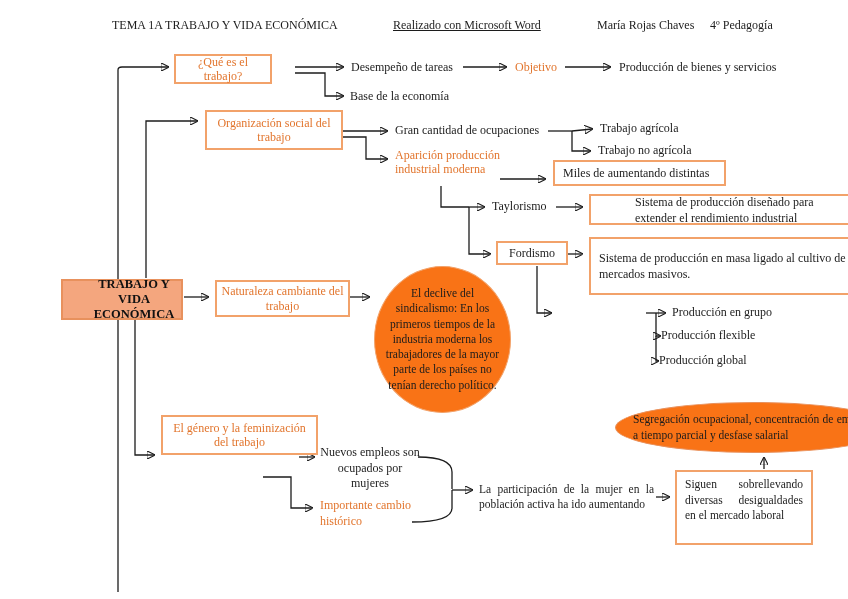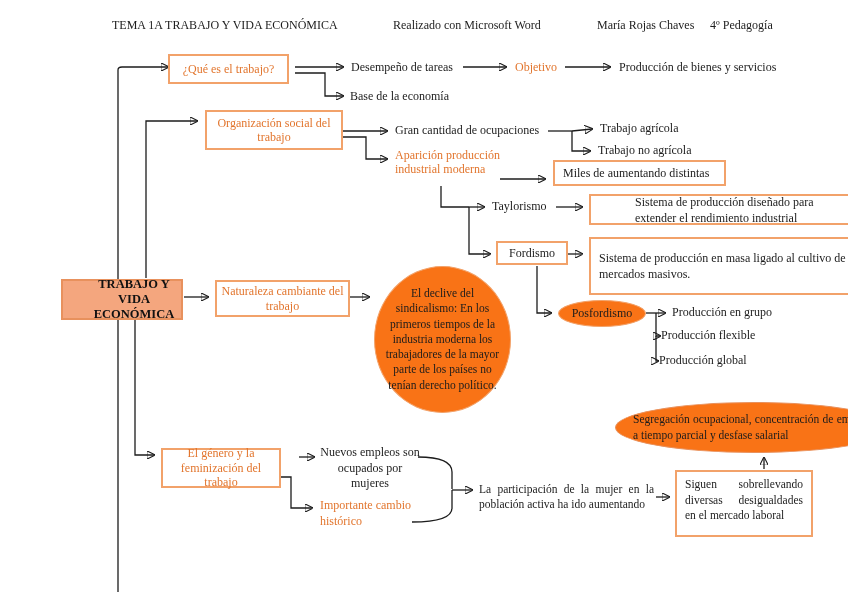--- a/index.html
+++ b/index.html
@@ -71,56 +71,53 @@
     <path d="M251,457 L266,457" marker-end="url(#arr)"></path>
     <path d="M215,477 L243,477 L243,508 L264,508" marker-end="url(#arr)"></path>
     <path d="M370,457 Q404,457 404,472 L404,489"></path>
     <path d="M364,522 Q404,522 404,508 L404,490"></path>
     <path d="M404,490 L424,490" marker-end="url(#arr)"></path>
     <path d="M608,497 L621,497" marker-end="url(#arr)"></path>
     <path d="M716,469 L716,458" marker-end="url(#arr)"></path>
   </svg>
 
   <div class="t" style="left:64px;top:19px;">TEMA 1A TRABAJO Y VIDA ECONÓMICA</div>
-  <div class="t" style="left:345px;top:19px;">Realizado con Microsoft Word</div>
+  <div class="t" style="left:345px;top:19px;text-decoration:underline;">Realizado con Microsoft Word</div>
   <div class="t" style="left:549px;top:19px;">María Rojas Chaves</div>
   <div class="t" style="left:662px;top:19px;">4º Pedagogía</div>
 
   <div class="root" style="left:13px;top:279px;width:122px;height:41px;padding-left:28px;">TRABAJO Y VIDA ECONÓMICA</div>
 
-  <div class="obox" style="left:120px;top:54px;width:121px;height:30px;">¿Qué es el trabajo?</div>
+  <div class="obox" style="left:126px;top:54px;width:98px;height:30px;">¿Qué es el trabajo?</div>
   <div class="t" style="left:303px;top:61px;">Desempeño de tareas</div>
   <div class="t otext" style="left:467px;top:61px;">Objetivo</div>
   <div class="t" style="left:571px;top:61px;">Producción de bienes y servicios</div>
   <div class="t" style="left:302px;top:90px;">Base de la economía</div>
 
   <div class="obox" style="left:157px;top:110px;width:138px;height:40px;">Organización social del trabajo</div>
   <div class="t" style="left:347px;top:124px;">Gran cantidad de ocupaciones</div>
   <div class="t" style="left:552px;top:122px;">Trabajo agrícola</div>
   <div class="t" style="left:550px;top:144px;">Trabajo no agrícola</div>
   <div class="t multi otext" style="left:347px;top:149px;width:115px;">Aparición producción industrial moderna</div>
   <div class="bbox" style="left:505px;top:160px;width:173px;height:26px;">Miles de aumentando distintas</div>
   <div class="t" style="left:444px;top:200px;">Taylorismo</div>
   <div class="bbox" style="left:541px;top:194px;width:304px;height:31px;padding-right:36px;padding-left:44px;">Sistema de producción diseñado para extender el rendimiento industrial</div>
   <div class="bbox" style="left:448px;top:241px;width:72px;height:24px;justify-content:center;text-align:center;padding:2px;">Fordismo</div>
   <div class="bbox" style="left:541px;top:237px;width:304px;height:58px;padding-right:32px;">Sistema de producción en masa ligado al cultivo de mercados masivos.</div>
-  <div class="ellipse" style="left:510px;top:300px;width:88px;height:27px;">
-    <span class="inner" style="font-size:12px;">Posfordismo</span>
-  </div>
   <div class="t" style="left:624px;top:306px;">Producción en grupo</div>
   <div class="t" style="left:613px;top:329px;">Producción flexible</div>
   <div class="t" style="left:611px;top:354px;">Producción global</div>
 
   <div class="obox" style="left:167px;top:280px;width:135px;height:37px;">Naturaleza cambiante del trabajo</div>
   <div class="ellipse" style="left:326px;top:266px;width:137px;height:147px;">
     <span class="inner" style="width:122px;">El declive del sindicalismo: En los primeros tiempos de la industria moderna los trabajadores de la mayor parte de los países no tenían derecho político.</span>
   </div>
 
-  <div class="obox" style="left:113px;top:448px;width:120px;height:40px;">El género y la feminización del trabajo</div>
+  <div class="obox" style="left:113px;top:415px;width:157px;height:40px;">El género y la feminización del trabajo</div>
   <div class="t multi" style="left:272px;top:445px;width:100px;text-align:center;line-height:15.5px;">Nuevos empleos son ocupados por mujeres</div>
   <div class="t multi otext" style="left:272px;top:498px;width:92px;line-height:15.5px;">Importante cambio histórico</div>
   <div class="t multi just" style="left:431px;top:482px;width:175px;font-size:11.5px;line-height:15px;">La participación de la mujer en la población activa ha ido aumentando</div>
-  <div class="bbox just" style="left:627px;top:470px;width:138px;height:67px;align-items:flex-start;padding:5px 8px;font-size:11.5px;line-height:15.5px;">Siguen sobrellevando diversas desigualdades en el mercado laboral</div>
+  <div class="bbox just" style="left:627px;top:470px;width:138px;height:75px;align-items:flex-start;padding:5px 8px;font-size:11.5px;line-height:15.5px;">Siguen sobrellevando diversas desigualdades en el mercado laboral</div>
   <div class="ellipse" style="left:567px;top:402px;width:278px;height:51px;border-color:var(--root_border);">
     <span class="inner just" style="width:242px;text-align:justify;">Segregación ocupacional, concentración de empleos a tiempo parcial y desfase salarial</span>
   </div>
 
 </div>
 
 </body></html>

